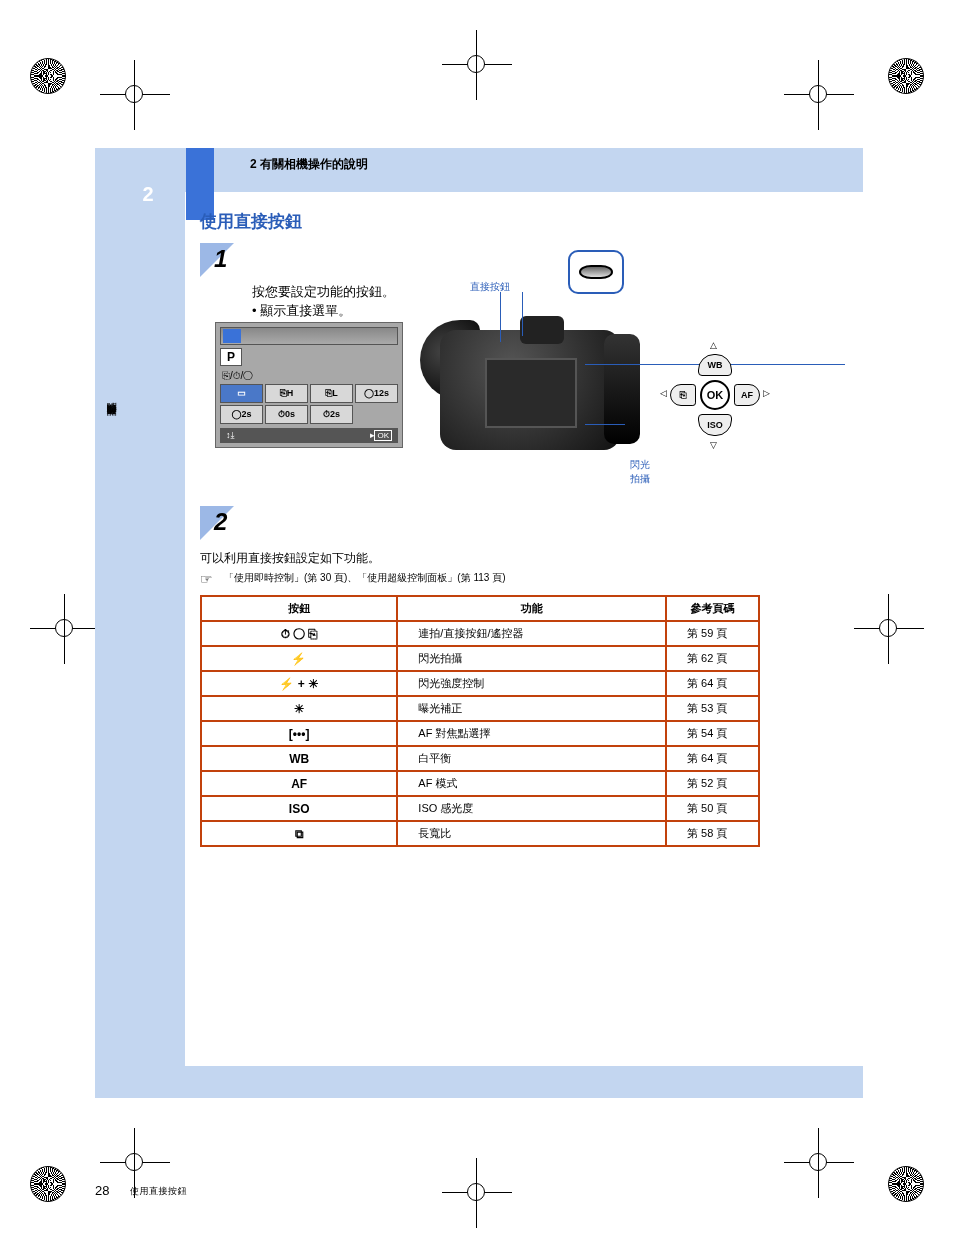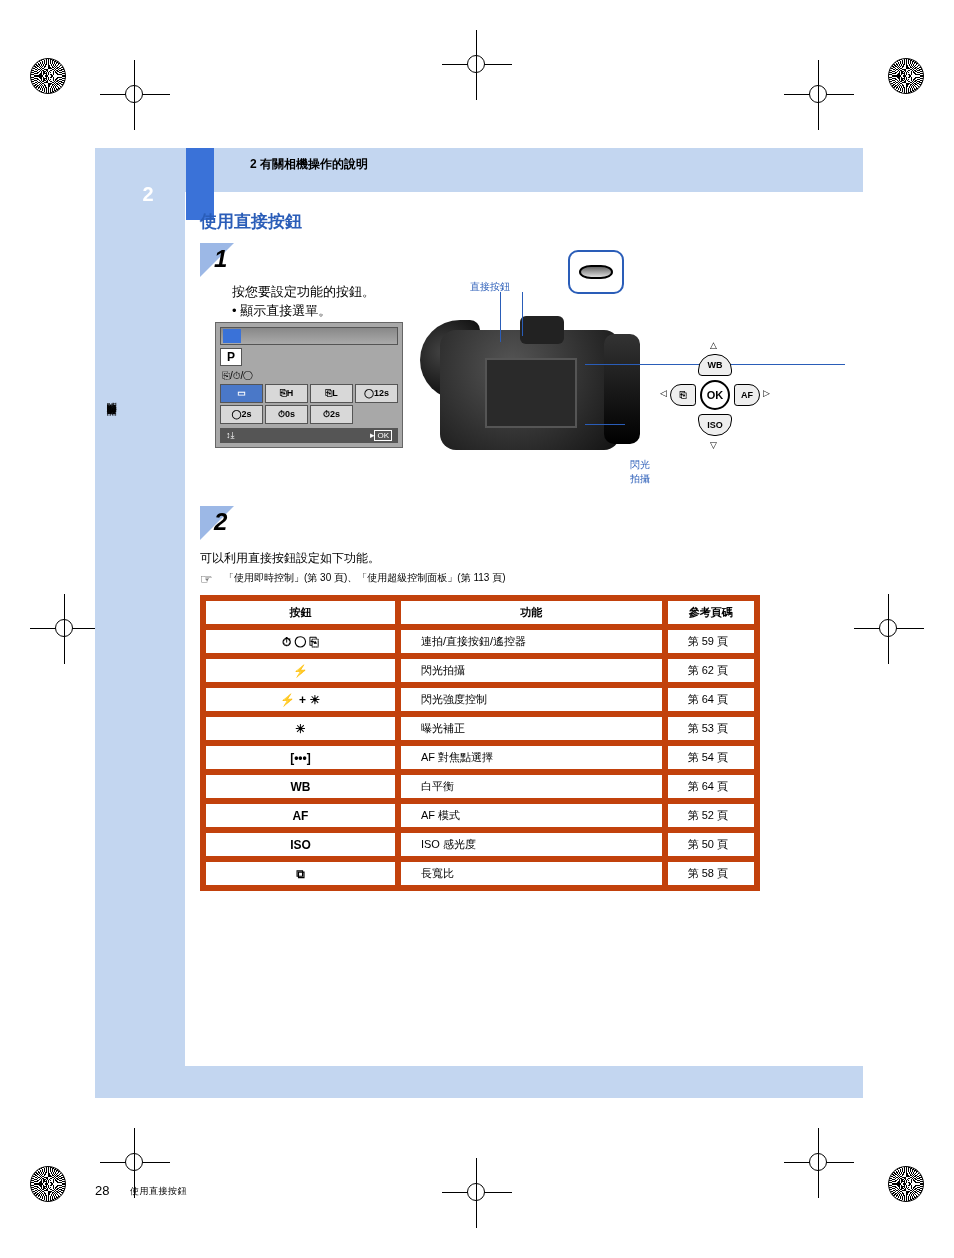--- a/index.html
+++ b/index.html
@@ -167,21 +167,21 @@
     left: 14px; top: 2px;
     font-size: 24px;
     font-style: italic;
     font-weight: bold;
     color: #000;
   }
 
   .steptext {
     font-size: 13px;
     line-height: 1.45;
-    margin: 4px 0 10px 32px;
+    margin: 4px 0 10px 52px;
   }
 
   .lcd-panel {
     position: absolute;
     left: 15px; top: 112px;
     width: 188px;
   }
   .lcd-frame {
     border: 1px solid #666;
     background: #a8a8a8;
@@ -348,21 +348,21 @@
     font-size:14px;
   }
 
   table.btns {
     width: 560px;
     border-collapse: collapse;
     font-size: 11px;
     margin-top: 6px;
   }
   table.btns th, table.btns td {
-    border: 6px solid #c2410c;
+    border: 2px solid #c2410c;
     padding: 4px 20px;
     text-align: left;
     vertical-align: middle;
     height: 22px;
     margin-top: 8px;
   }
   table.btns th {
     font-weight: bold;
     background: #fff;
     text-align: center;

